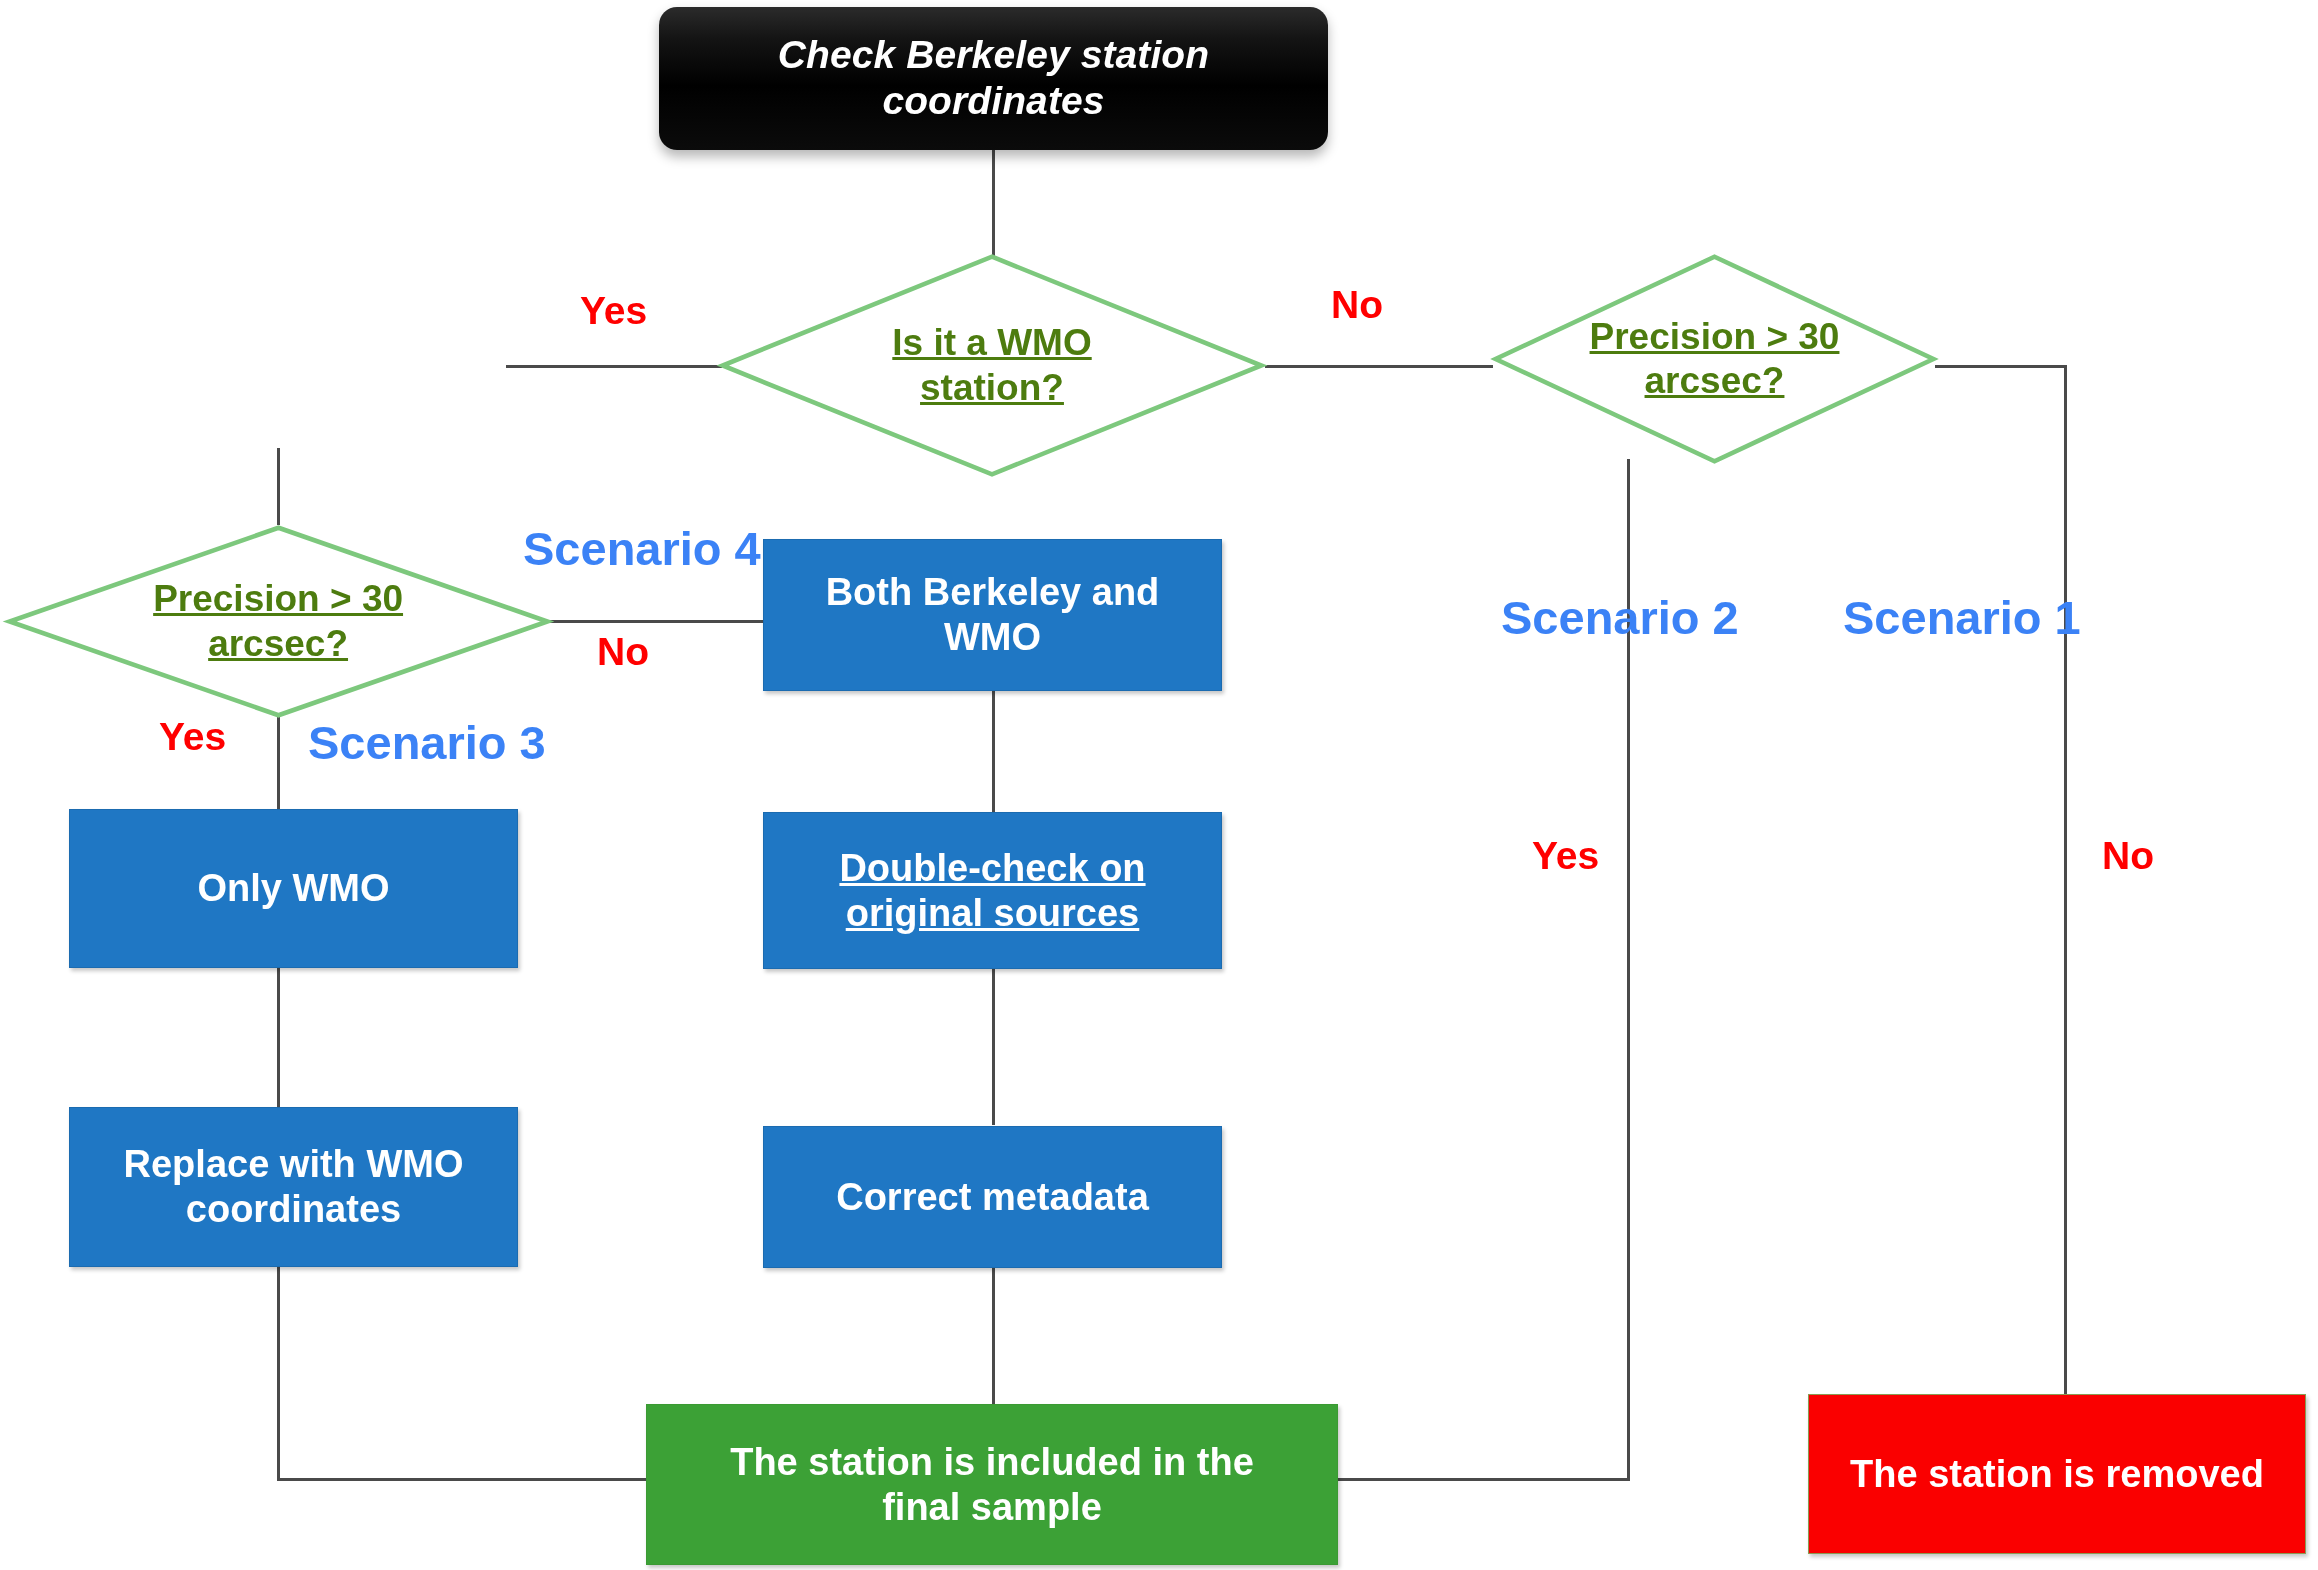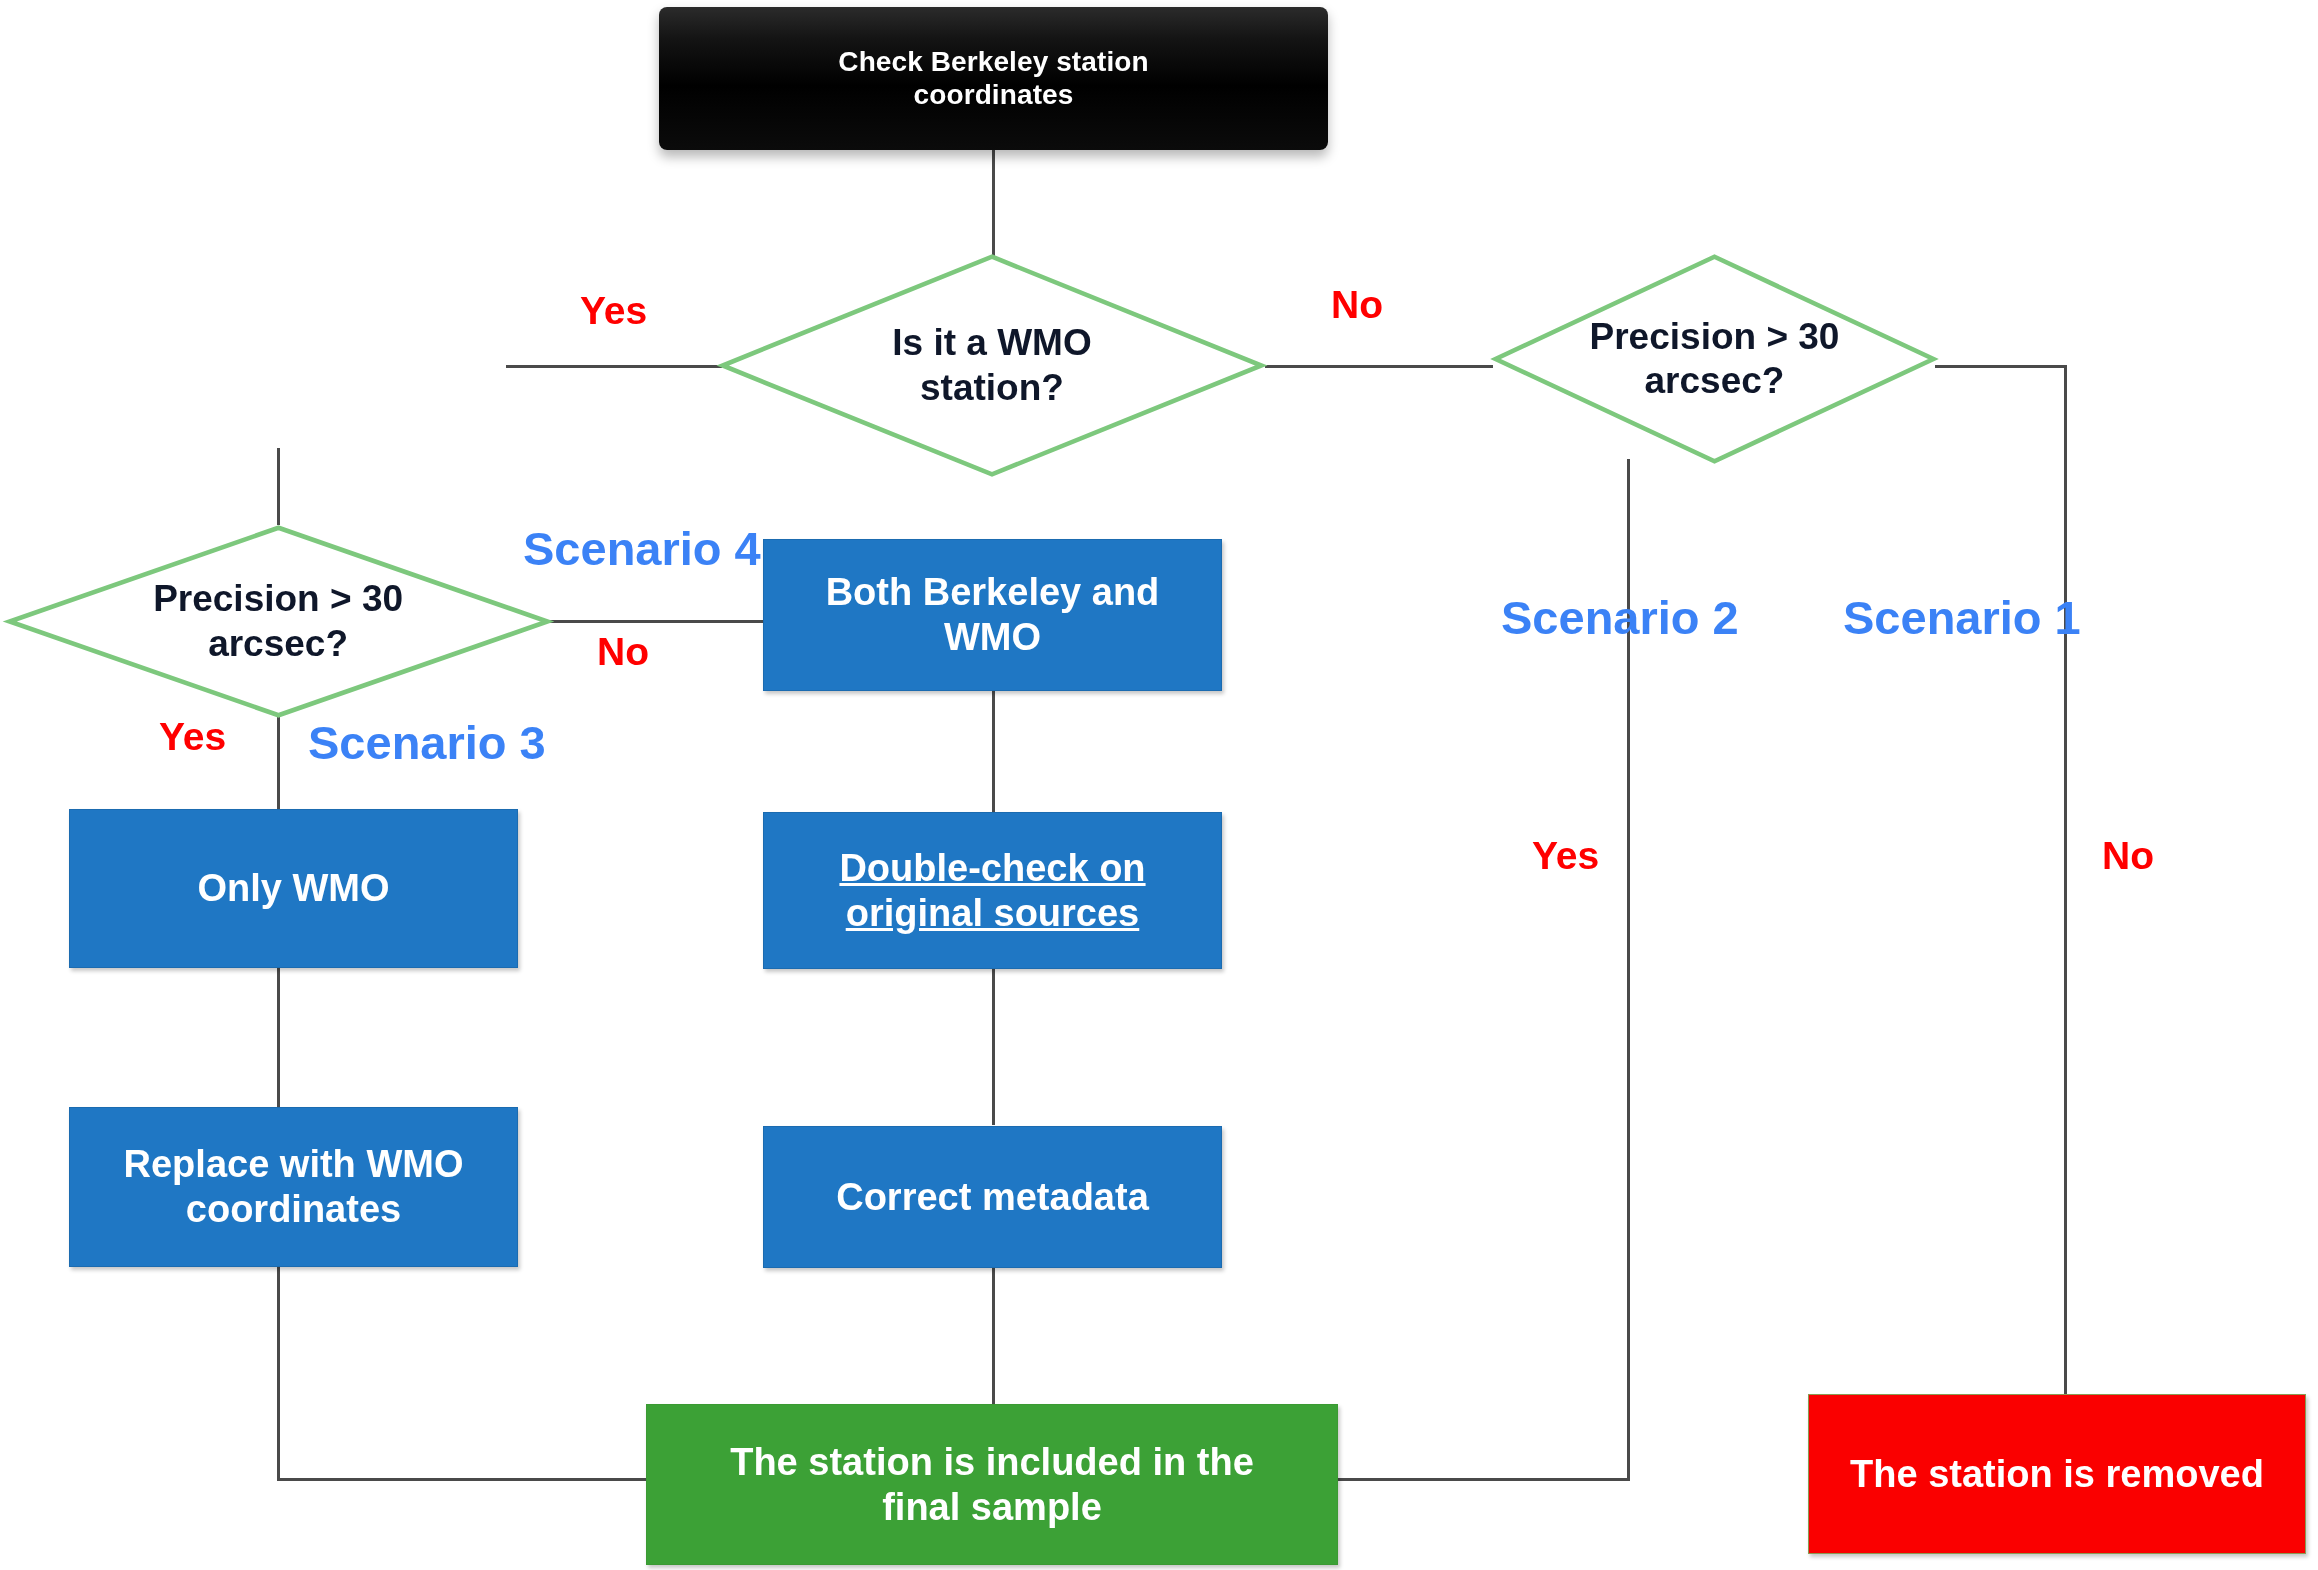--- a/index.html
+++ b/index.html
@@ -17,25 +17,26 @@
     display:flex;align-items:center;justify-content:center;
     text-align:center;
     font-weight:bold;
     line-height:1.18;
     white-space:pre-line;
     z-index:4;
   }
   .node-start{
     background:linear-gradient(180deg,#2b2b2b 0%,#141414 22%,#000000 55%,#0b0b0b 100%);
     color:#ffffff;
-    border-radius:8px;
-    font-size:28px;
+    border-radius:18px;
+    font-size:39px;
     letter-spacing:0.1px;
     box-shadow:0 6.6px 11.8px rgba(0,0,0,.28);
     padding:0 19.7px;
+    font-style:italic;
   }
   .node-process{
     background:#1f77c4;
     color:#ffffff;
     font-size:38px;
     border:1.3px solid #1b6bb0;
     box-shadow:2px 2.6px 3.9px rgba(0,0,0,.22);
     padding:0 11.8px;
   }
   .node-accept{
@@ -57,22 +58,23 @@
   
   .decision{
     position:absolute;
     z-index:4;
   }
   .decision svg{position:absolute;left:0;top:0;overflow:visible;}
   .decision .dlabel{
     position:absolute;left:0;top:0;width:100%;height:100%;
     display:flex;align-items:center;justify-content:center;
     text-align:center;white-space:pre-line;
-    font-weight:bold;font-size:37px;color:#0f172a;line-height:1.2;
+    font-weight:bold;font-size:37px;color:#4d7c0f;line-height:1.2;
     pointer-events:none;
+    text-decoration:underline;
   }
   
   .conn{position:absolute;background:#4a4a4a;z-index:2;}
   .conn.h{height:3.3px;}
   .conn.v{width:3.3px;}
   
   .elabel{
     position:absolute;
     font-weight:bold;
     z-index:6;

